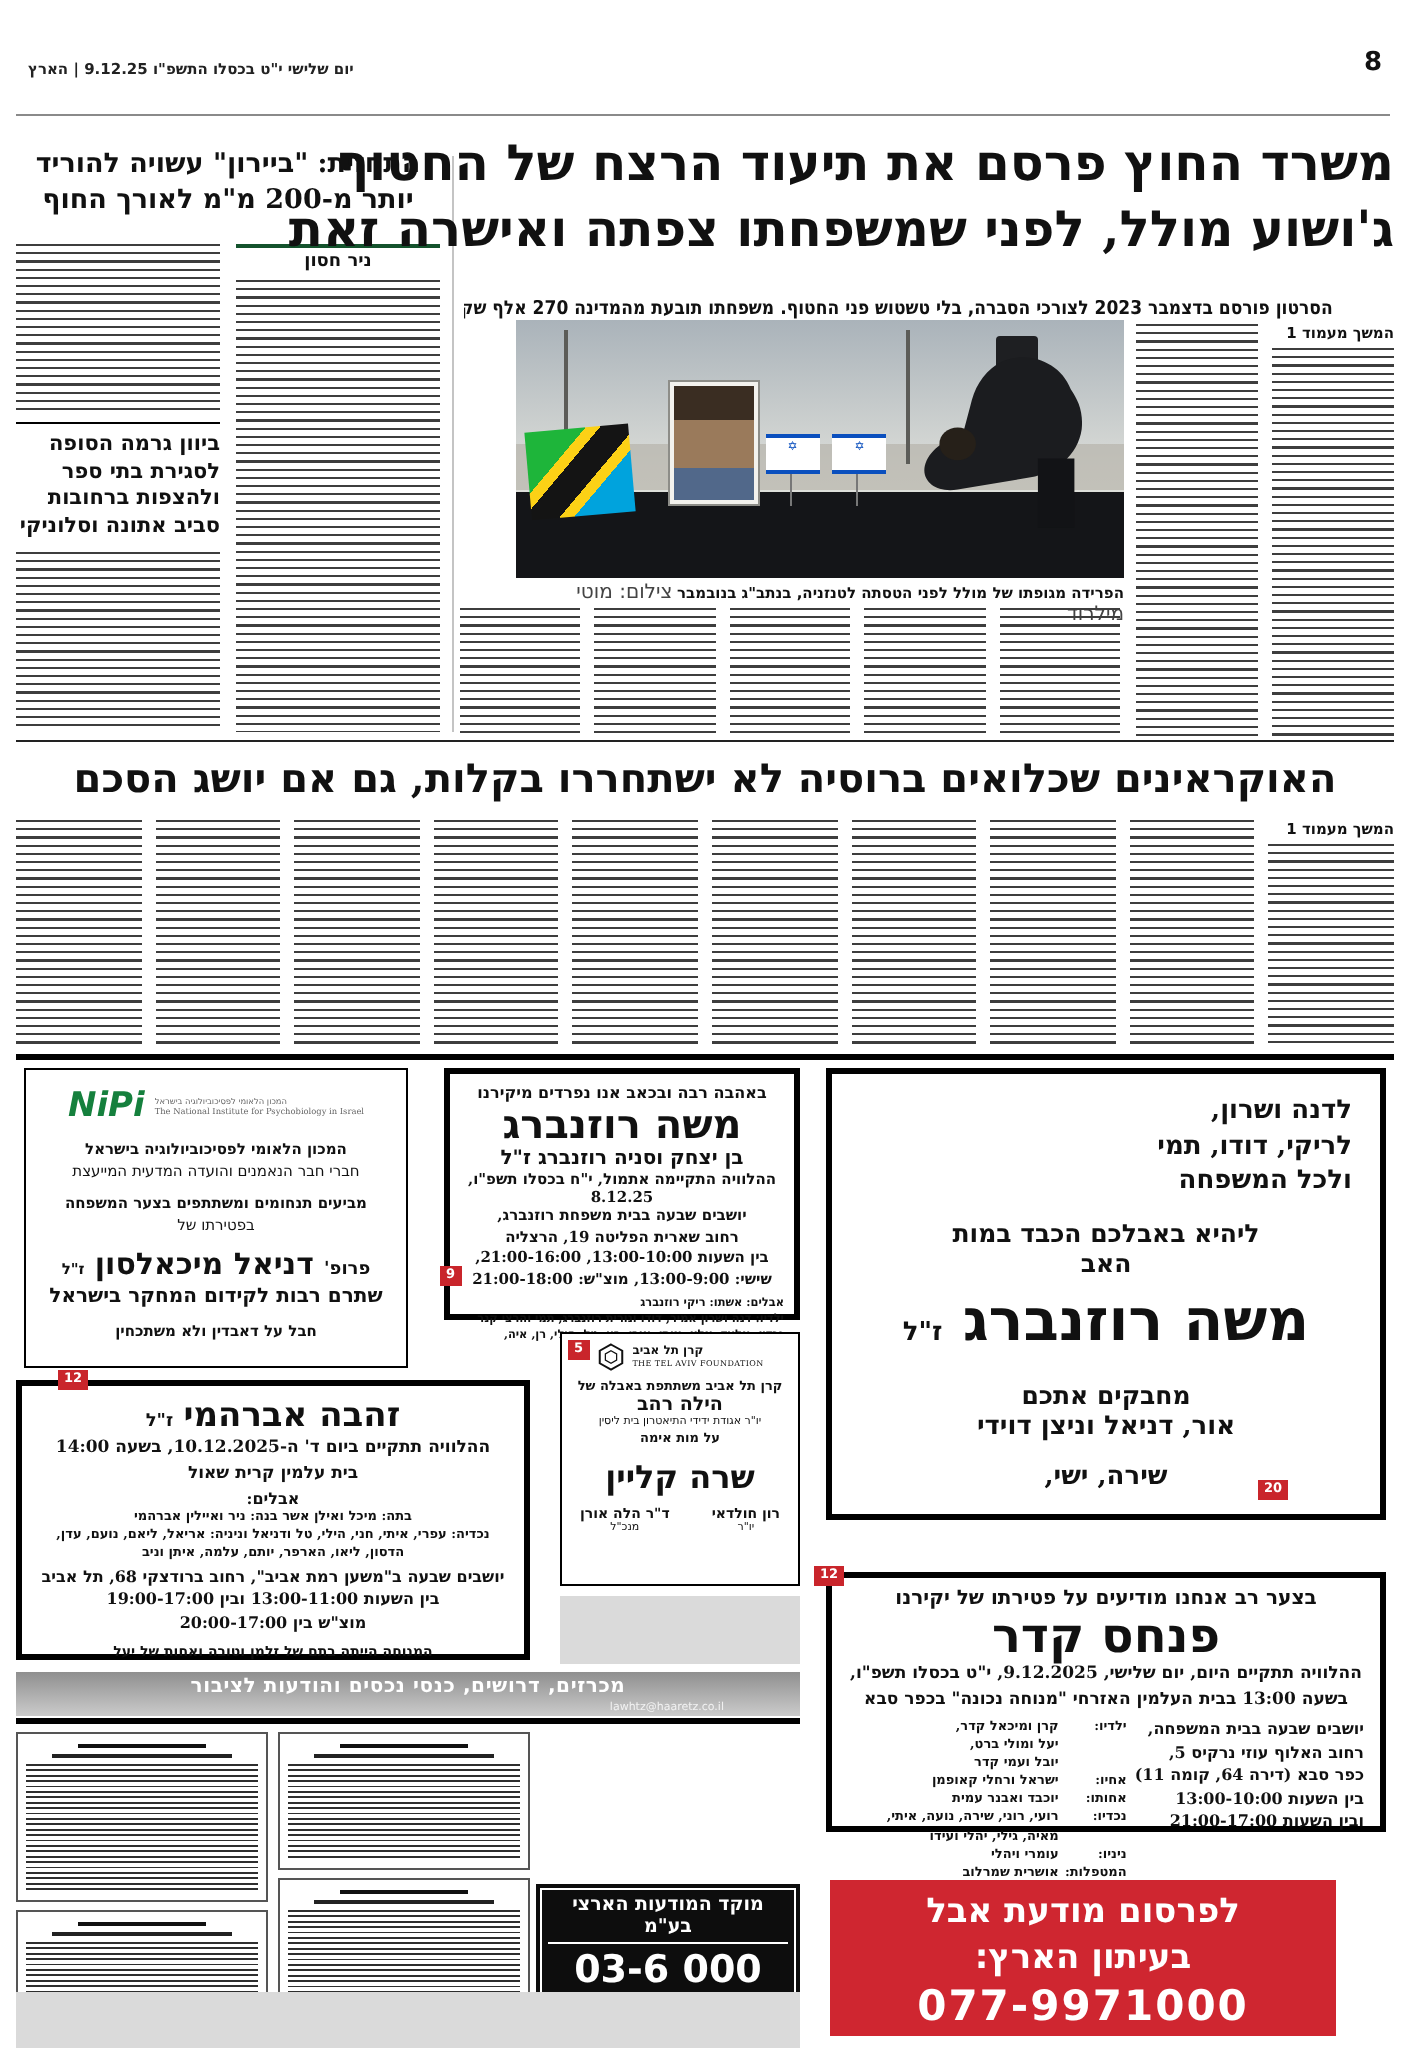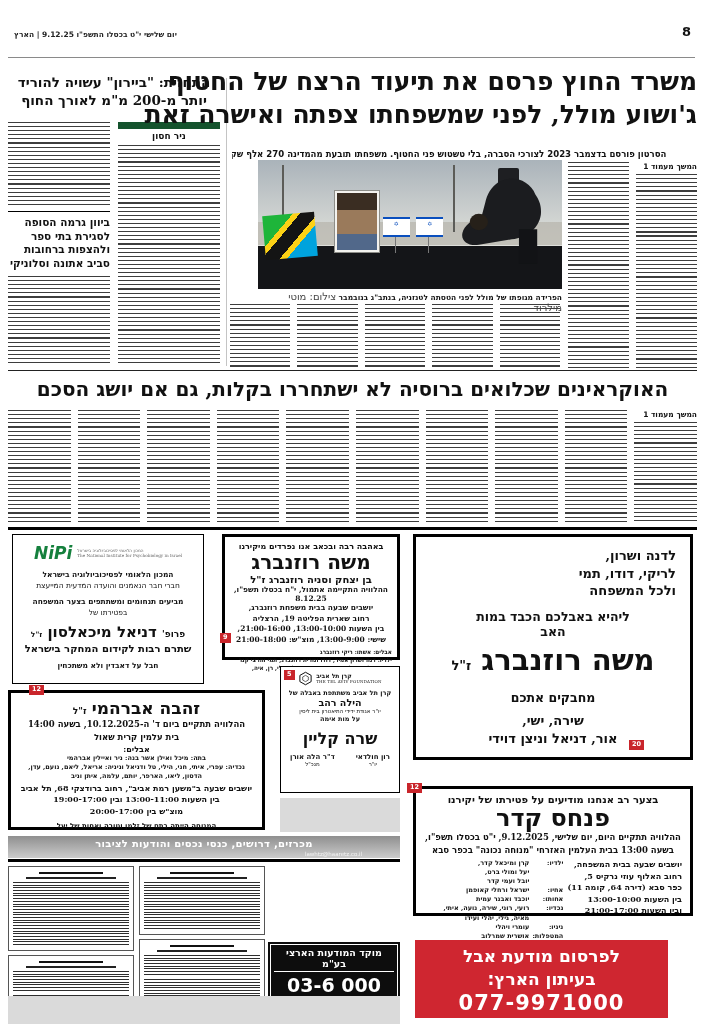--- a/index.html
+++ b/index.html
@@ -15,21 +15,21 @@
 
   
   .hdr-date{left:14px;top:30px;font-size:7.5px;font-weight:bold;color:#222;}
   .hdr-page{right:12px;top:24px;font-size:13px;font-weight:bold;}
   .hdr-rule{left:8px;top:57px;width:687px;height:1px;background:#8a8a8a;}
 
   
   .w-head{left:8px;top:74px;width:212px;text-align:center;font-size:13.5px;line-height:1.3;font-weight:bold;}
   .w-cols{left:8px;top:122px;width:212px;height:244px;display:flex;gap:8px;}
   .w-col{flex:1 1 0;display:flex;flex-direction:column;}
-  .byline{border-top:7px solid #14532d;font-size:9px;font-weight:bold;text-align:center;padding:2px 0 4px;}
+  .byline{border-top:2px solid #14532d;font-size:9px;font-weight:bold;text-align:center;padding:2px 0 4px;}
   .crosshead{border-top:1px solid #000;margin-top:5px;padding-top:4px;font-size:10.5px;font-weight:bold;
              line-height:1.3;text-align:right;margin-bottom:5px;}
   .vline{left:226px;top:78px;width:1px;height:288px;background:#c4c4c4;}
 
   
   .m-head{left:230px;top:66px;width:467px;text-align:center;font-weight:bold;font-size:25px;line-height:1.3;}
   .m-h-line{white-space:nowrap;}
   .m-sub{left:232px;top:142px;width:465px;text-align:center;overflow:hidden;}
   .m-sub-in{display:inline-block;font-size:9.5px;font-weight:bold;white-space:nowrap;
             transform:scaleX(.9);transform-origin:center;}
@@ -264,22 +264,22 @@
   <div class="abs rule-thick"></div>
 
   <div class="abs notice rb1">
     <div class="greet">לדנה ושרון,</div>
     <div class="greet">לריקי, דודו, תמי</div>
     <div class="greet">ולכל המשפחה</div>
     <div class="cond">ליהיא באבלכם הכבד במות</div>
     <div class="cond" style="margin-top:0">האב</div>
     <div class="nm"><span>משה רוזנברג</span> <span class="zl">ז"ל</span></div>
     <div class="hug">מחבקים אתכם</div>
+    <div class="sig" style="margin-top:0">אור, דניאל וניצן דוידי</div>
     <div class="sig">שירה, ישי,</div>
-    <div class="sig" style="margin-top:0">אור, דניאל וניצן דוידי</div>
     <span class="chip" style="right:46px;bottom:7px">20</span>
   </div>
 
   <div class="abs notice kd">
     <span class="chip" style="left:-9px;top:-6px">12</span>
     <div class="intro">בצער רב אנחנו מודיעים על פטירתו של יקירנו</div>
     <div class="nm">פנחס קדר</div>
     <div class="fun">ההלוויה תתקיים היום, יום שלישי, 9.12.2025, י"ט בכסלו תשפ"ו,</div>
     <div class="fun">בשעה 13:00 בבית העלמין האזרחי "מנוחה נכונה" בכפר סבא</div>
     <div class="kd-details">

